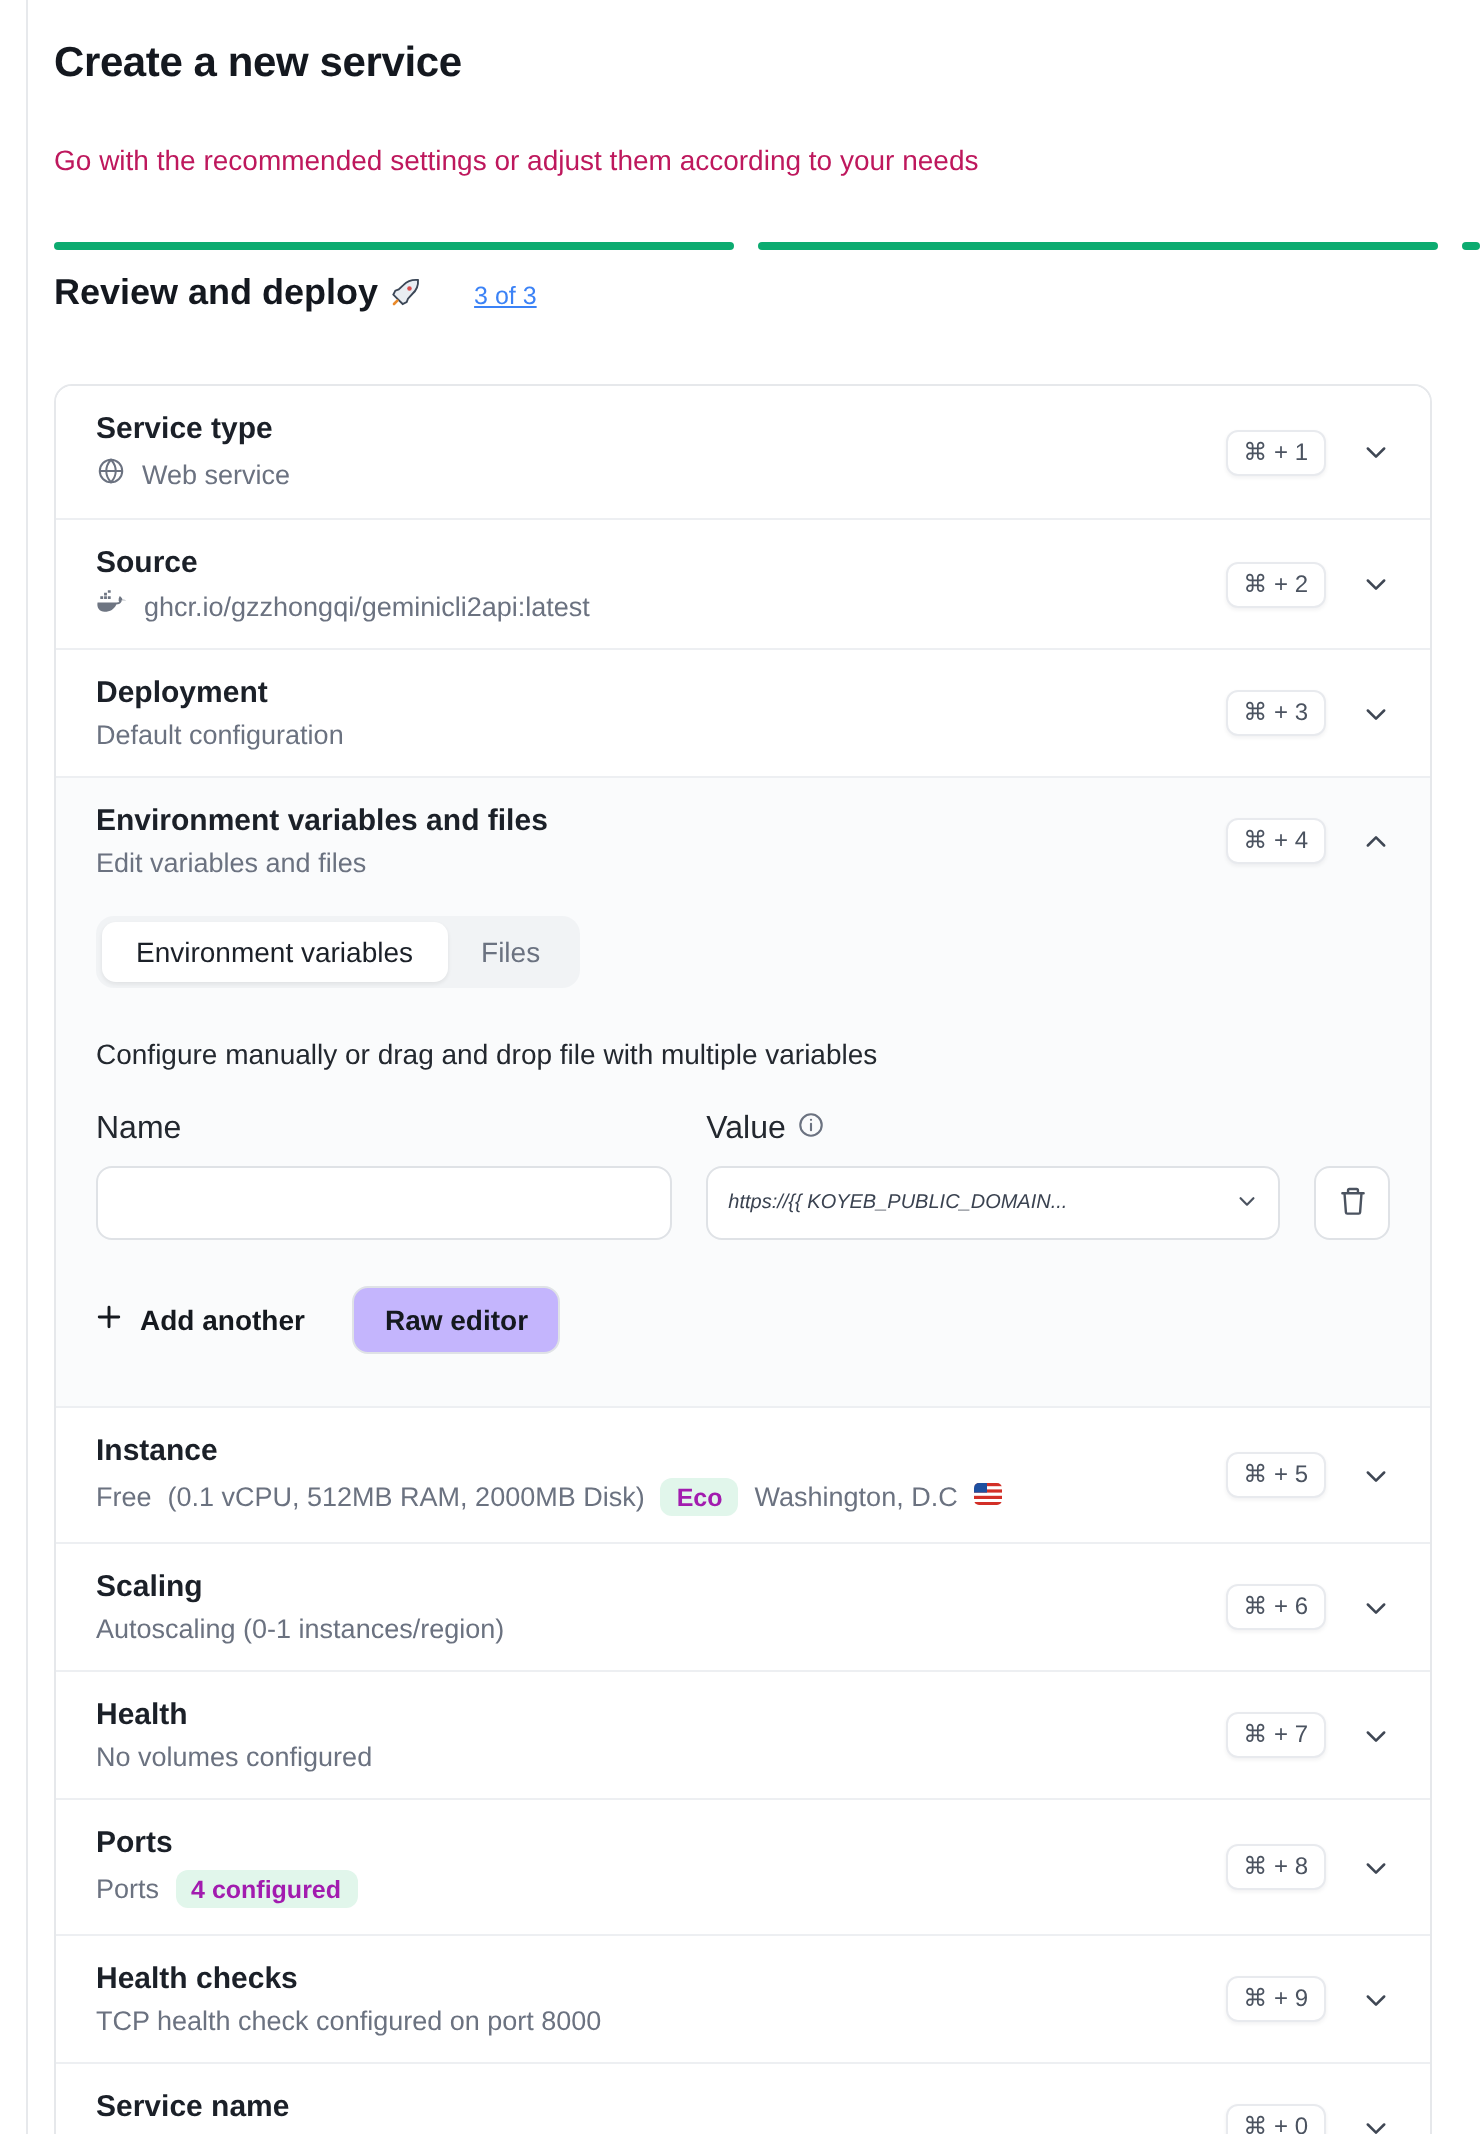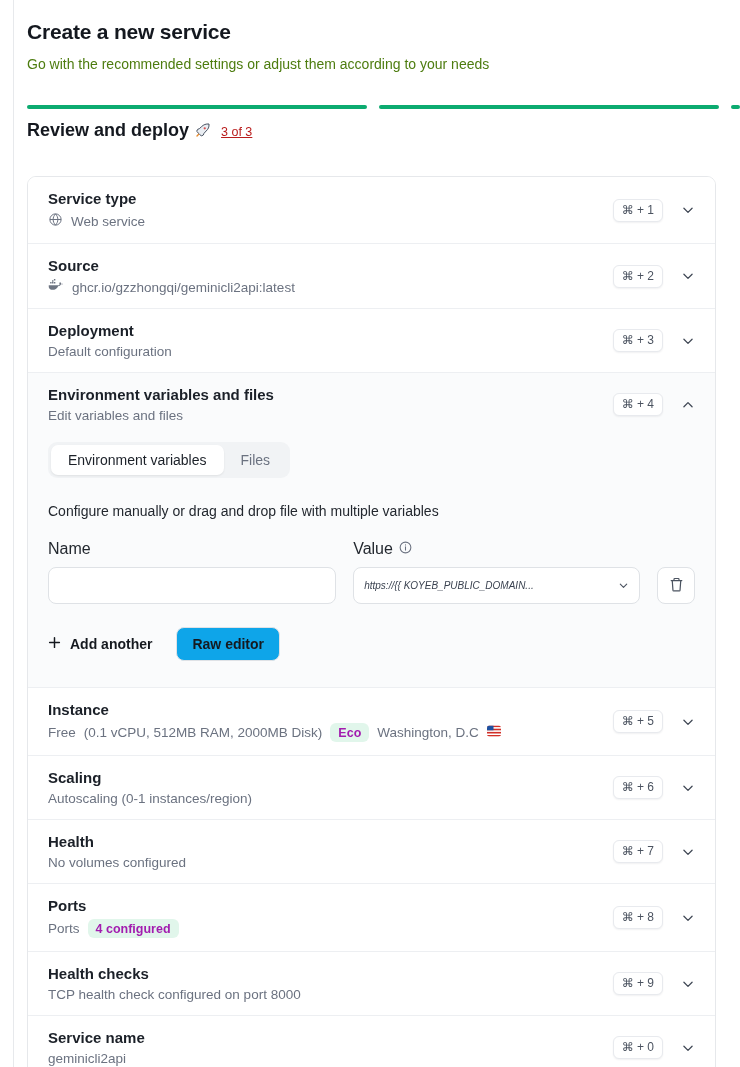--- a/index.html
+++ b/index.html
@@ -1,30 +1,30 @@
 <!DOCTYPE html>
 <html><head>
 <meta charset="utf-8">
 <style>
   * { margin:0; padding:0; box-sizing:border-box; }
   html,body { width:740px; height:1067px; background:#fff; font-family:"Liberation Sans", sans-serif; color:#1c2027; overflow:hidden; }
   .left-rail { position:absolute; left:13px; top:0; bottom:0; width:1px; background:#e7e9ec; }
   .content { position:relative; padding:20px 24px 0 27px; }
 
   .page-title { font-size:21px; font-weight:700; letter-spacing:-0.2px; color:#14181f; }
-  .page-sub { margin-top:12px; font-size:14px; color:#4d7c0f; }
+  .page-sub { margin-top:28px; font-size:14px; color:#be185d; }
 
   .progress { display:flex; gap:12px; margin:33px -24px 0 0; align-items:center; }
   .progress .seg { height:4px; border-radius:2px; background:#0cab70; }
   .seg-a, .seg-b { flex:1; }
   .seg-c { width:9px; flex:none; }
 
   .step-row { display:flex; align-items:baseline; gap:6px; margin-top:11px; }
   .step-label { font-size:18px; font-weight:700; color:#14181f; }
-  .step-count { font-size:12.5px; color:#b91c1c; margin-left:4px;text-decoration:underline; }
+  .step-count { font-size:12.5px; color:#3b82f6; margin-left:20px;text-decoration:underline; }
   .rocket { position:relative; top:2px; }
 
   .card { margin-top:35px; border:1px solid #e6e8eb; border-radius:9px; overflow:hidden; background:#fff; }
   .acc-row { display:flex; justify-content:space-between; align-items:center; padding:13px 20px; min-height:57px; background:#fff; }
   .acc-row + .acc-row, .env-block, .env-block + .acc-row { border-top:1px solid #edeff2; }
   .row-left { display:flex; flex-direction:column; gap:5px; }
   .row-title { font-size:15px; font-weight:700; color:#1b2028; }
   .row-sub { font-size:13.5px; color:#6b7280; display:flex; align-items:center; gap:8px; }
   .row-right { display:flex; align-items:center; gap:18px; }
   .kbd { font-size:12px; color:#4b5360; background:#fff; border:1px solid #e8eaee; border-radius:6px; padding:3px 8px 4px; box-shadow:0 1px 2px rgba(20,24,31,.06); white-space:nowrap; }
@@ -45,21 +45,21 @@
   .field-label { font-size:16px; color:#23282f; display:flex; align-items:center; gap:6px; }
   .f-name { width:291px; }
   .f-value { width:290px; }
   .text-input { height:37px; border:1px solid #dfe2e6; border-radius:8px; background:#fff; padding:0 10px; font-size:14px; font-family:inherit; color:#23282f; width:100%; }
   .select { height:37px; border:1px solid #dfe2e6; border-radius:8px; background:#fff; padding:0 10px; display:flex; align-items:center; justify-content:space-between; gap:8px; cursor:pointer; }
   .select-text { font-size:10px; color:#3a4250; white-space:nowrap; overflow:hidden; max-width:238px;font-style:italic; }
   .icon-btn { width:38px; height:37px; border:1px solid #dfe2e6; border-radius:8px; background:#fff; display:flex; align-items:center; justify-content:center; cursor:pointer; }
 
   .env-actions { display:flex; align-items:center; gap:24px; margin-top:23px; }
   .add-btn { display:flex; align-items:center; gap:9px; font-size:14px; font-weight:700; color:#15191f; background:none; border:none; cursor:pointer; font-family:inherit; }
-  .raw-btn { font-size:14px; font-weight:600; color:#15191f; background:#0ea5e9; border:1px solid #dfe2e6; border-radius:8px; padding:8px 15px; cursor:pointer; font-family:inherit; }
+  .raw-btn { font-size:14px; font-weight:600; color:#15191f; background:#c4b5fd; border:1px solid #dfe2e6; border-radius:8px; padding:8px 15px; cursor:pointer; font-family:inherit; }
 
   .badge-green { background:#e1f6eb; color:#a21caf; font-size:12.5px; font-weight:700; padding:2.5px 8px; border-radius:6px; }
 </style>
 </head>
 <body>
 
 <div class="left-rail"></div>
 <div class="content">
 
   <div class="page-title">Create a new service</div>

